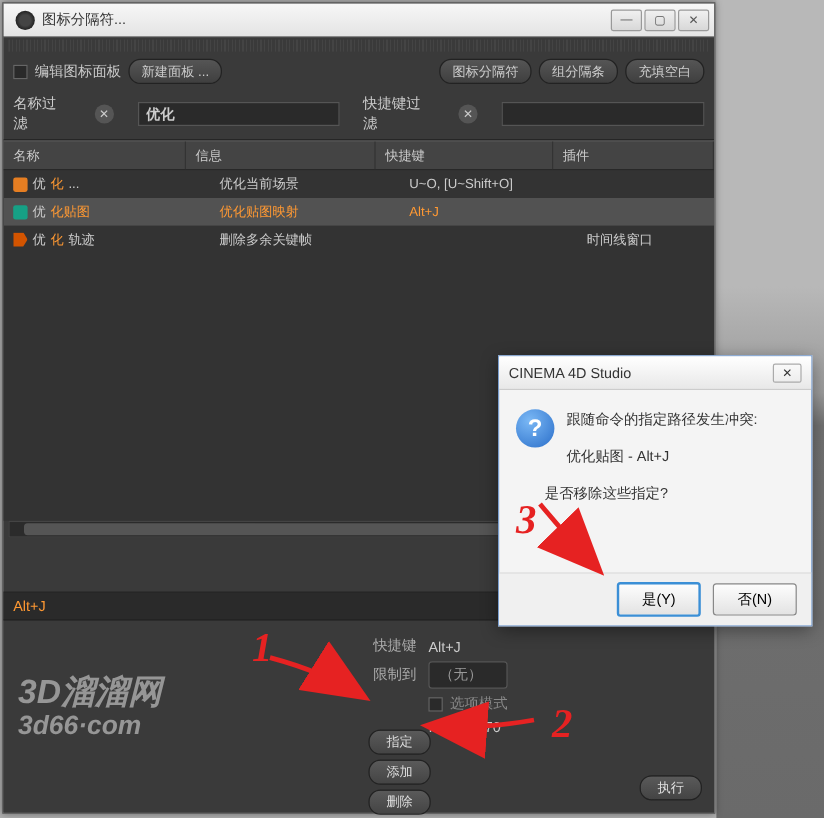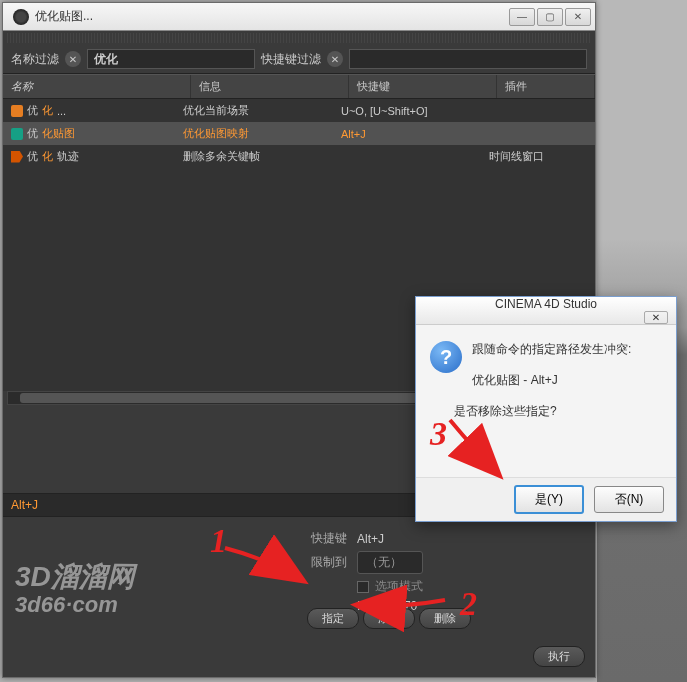--- a/index.html
+++ b/index.html
@@ -15,27 +15,27 @@
 .titlebar .win-controls { display: flex; gap: 2px; }
 .titlebar .win-btn { width: 26px; height: 18px; border: 1px solid #999; background: linear-gradient(180deg, #f0f0f0, #d8d8d8); border-radius: 2px; display: flex; align-items: center; justify-content: center; font-size: 10px; color: #555; }
 
 .grip-bar { height: 10px; background: repeating-linear-gradient(90deg, #444 0, #444 1px, #3a3a3a 1px, #3a3a3a 3px); margin: 2px 4px; }
 
 .toolbar-row { display: flex; align-items: center; padding: 4px 8px; gap: 6px; }
 .checkbox { width: 12px; height: 12px; border: 1px solid #666; background: #2a2a2a; }
 .label { font-size: 12px; color: #ccc; }
 .dark-btn { background: linear-gradient(180deg, #555, #3f3f3f); border: 1px solid #222; border-radius: 10px; padding: 2px 10px; font-size: 11px; color: #ccc; }
 
-.filter-row { display: flex; align-items: center; padding: 4px 8px; gap: 6px; border-bottom: 1px solid #222; }
+.filter-row { display: flex; align-items: center; padding: 4px 8px; gap: 20px; border-bottom: 1px solid #222; }
 .filter-input { background: #2a2a2a; border: 1px solid #555; color: #ccc; font-size: 12px; padding: 2px 6px; height: 20px; }
 .clear-x { width: 16px; height: 16px; border-radius: 50%; background: #555; color: #ccc; display: flex; align-items: center; justify-content: center; font-size: 10px; }
 
 .table-header { display: flex; background: #444; border-top: 1px solid #555; border-bottom: 1px solid #222; }
 .th { font-size: 11px; color: #ccc; padding: 4px 8px; border-right: 1px solid #333; }
-.th.name { width: 188px; font-style: italic; } .th.info { width: 158px; } .th.shortcut { width: 148px; } .th.plugin { flex: 1; }
+.th.name { width: 152px; } .th.info { width: 158px; } .th.shortcut { width: 148px; } .th.plugin { flex: 1; }
 
 .table-body { height: 292px; background: #333; overflow: hidden; }
 .tr { display: flex; align-items: center; padding: 2px 0; font-size: 11px; }
 .tr.sel { background: #525252; }
 .td { padding: 2px 8px; color: #ccc; display: flex; align-items: center; gap: 4px; }
 .td.name { width: 160px; } .td.info { width: 158px; margin-left: 12px; } .td.shortcut { width: 148px; } .td.plugin { flex: 1; }
 .hl { color: #ff9933; }
 .row-icon { width: 12px; height: 12px; }
 .icon-orange { background: #e67e22; border-radius: 2px; }
 .icon-teal { background: #16a085; border-radius: 2px; }
@@ -44,58 +44,67 @@
 .scrollbar-h { height: 14px; background: #2b2b2b; margin: 0 4px; border: 1px solid #444; position: relative; }
 .scrollbar-h .thumb { position: absolute; left: 12px; right: 12px; top: 1px; bottom: 1px; background: #555; border-radius: 3px; }
 
 .bottom-panel { position: absolute; left: 0; right: 0; bottom: 0; height: 184px; background: #3a3a3a; border-top: 1px solid #222; }
 .shortcut-strip { background: #2a2a2a; padding: 4px 8px; font-size: 12px; color: #ff9933; border-bottom: 1px solid #222; }
 .form-area { padding: 6px 8px; }
 .form-row { display: flex; align-items: center; margin: 4px 0; font-size: 12px; color: #aaa; }
 .form-row .lbl { width: 46px; }
 .form-row .val { width: 60px; color: #ccc; }
 .select-box { background: #2a2a2a; border: 1px solid #555; padding: 2px 20px 2px 8px; color: #999; font-size: 12px; border-radius: 3px; position: relative; }
-.btns-col { position: absolute; left: 304px; top: 66px; display: flex; flex-direction: row; gap: 4px; }
+.btns-col { position: absolute; left: 304px; top: 66px; display: flex; flex-direction: column; gap: 4px; }
 .pill-btn { background: linear-gradient(180deg, #5a5a5a, #444); border: 1px solid #222; border-radius: 10px; padding: 2px 14px; font-size: 11px; color: #ddd; }
 .execute-btn { position: absolute; right: 10px; bottom: 10px; }
 
 .watermark { position: absolute; left: 12px; bottom: 60px; font-size: 28px; font-weight: bold; color: rgba(200,200,200,0.65); font-style: italic; line-height: 1.1; pointer-events: none; }
 .watermark .line2 { font-size: 22px; }
 
 .modal { position: absolute; left: 415px; top: 296px; width: 262px; height: 226px; background: #f4f4f4; border: 1px solid #7a9ecf; box-shadow: 0 4px 14px rgba(0,0,0,0.4); }
-.modal .m-title { height: 28px; background: linear-gradient(180deg, #fff, #e8e8e8); display: flex; align-items: center; padding: 0 8px; font-size: 12px; color: #333; border-bottom: 1px solid #ccc; flex-direction: column; }
+.modal .m-title { height: 28px; background: linear-gradient(180deg, #fff, #e8e8e8); display: flex; align-items: center; padding: 0 8px; font-size: 12px; color: #333; border-bottom: 1px solid #ccc; }
 .modal .m-title .close-btn { margin-left: auto; width: 24px; height: 16px; border: 1px solid #aaa; border-radius: 2px; display: flex; align-items: center; justify-content: center; font-size: 10px; }
 .modal .m-body { padding: 16px 14px; font-size: 12px; color: #333; }
 .modal .q-icon { width: 32px; height: 32px; border-radius: 50%; background: radial-gradient(circle at 35% 30%, #7ab8f5, #2a6ec9); display: flex; align-items: center; justify-content: center; color: #fff; font-size: 20px; font-weight: bold; float: left; margin-right: 10px; }
 .modal .msg-line { margin-bottom: 14px; margin-left: 24px; }
 .modal .m-buttons { position: absolute; bottom: 0; left: 0; right: 0; height: 44px; background: #f0f0f0; border-top: 1px solid #ddd; display: flex; align-items: center; justify-content: flex-end; gap: 10px; padding: 0 12px; }
 .modal .m-btn { min-width: 70px; padding: 4px 14px; border: 1px solid #888; border-radius: 3px; background: linear-gradient(180deg, #fdfdfd, #e3e3e3); font-size: 12px; }
 .modal .m-btn.default { border: 2px solid #3b8fd6; }
 
 .arrow-overlay { position: absolute; pointer-events: none; }
 .red-num { position: absolute; color: #e62222; font-size: 34px; font-style: italic; font-weight: bold; font-family: cursive; pointer-events: none; }
 </style>
 </head>
 <body>
 
 <div class="bg-viewport"></div>
 
 <div class="main-window">
   <div class="titlebar">
     <div class="app-icon"></div>
-    <div class="title-text">优化贴图...</div>
+    <div class="title-text">图标分隔符...</div>
     <div class="win-controls">
       <div class="win-btn">—</div>
       <div class="win-btn">▢</div>
       <div class="win-btn">✕</div>
     </div>
   </div>
 
   <div class="grip-bar"></div>
 
+  <div class="toolbar-row">
+    <div class="checkbox"></div>
+    <span class="label">编辑图标面板</span>
+    <button class="dark-btn">新建面板 ...</button>
+    <div style="flex:1"></div>
+    <button class="dark-btn">图标分隔符</button>
+    <button class="dark-btn">组分隔条</button>
+    <button class="dark-btn">充填空白</button>
+  </div>
 
   <div class="filter-row">
     <span class="label">名称过滤</span>
     <div class="clear-x">✕</div>
     <input class="filter-input" style="width: 168px; font-weight: bold;" value="优化">
     <span class="label">快捷键过滤</span>
     <div class="clear-x">✕</div>
     <input class="filter-input" style="flex: 1 1 0%;" value="">
   </div>
 

